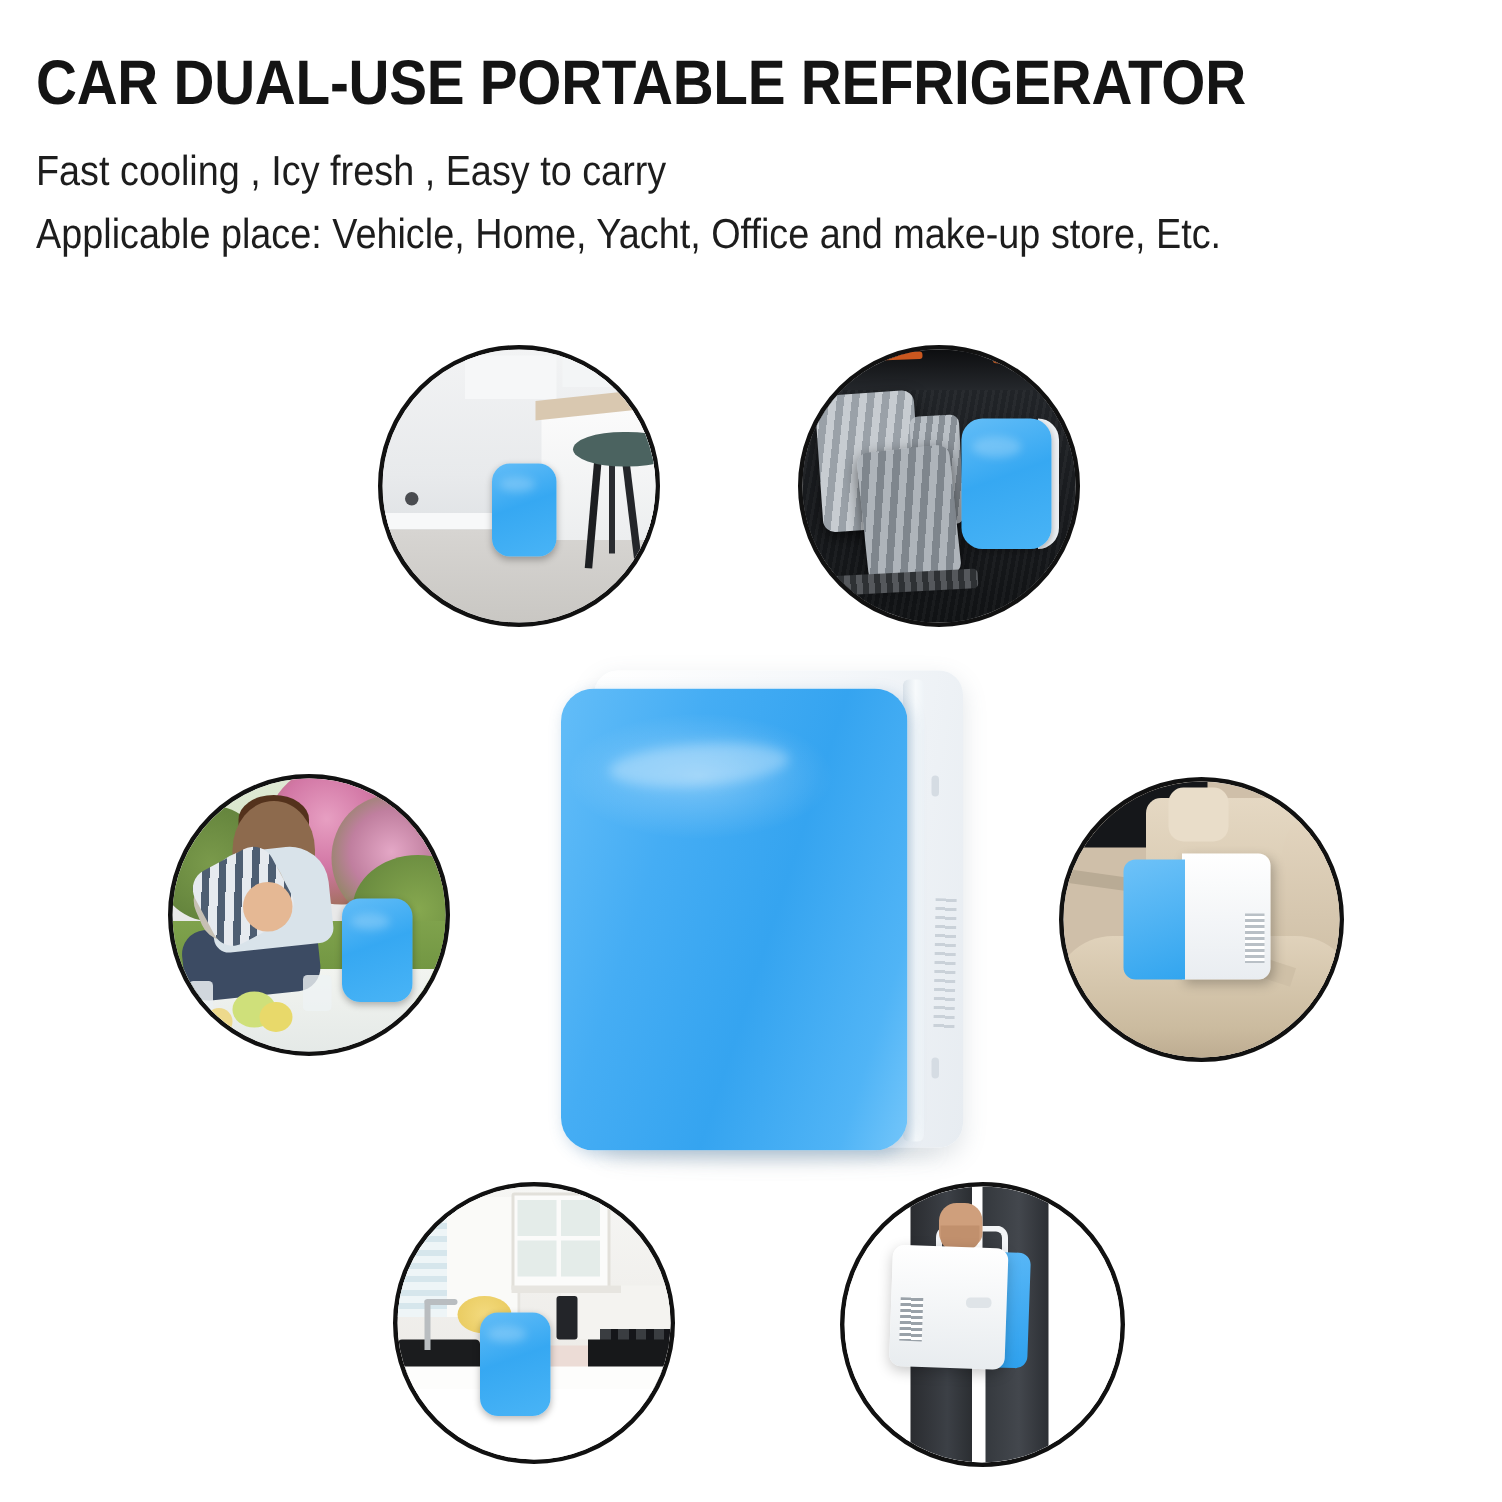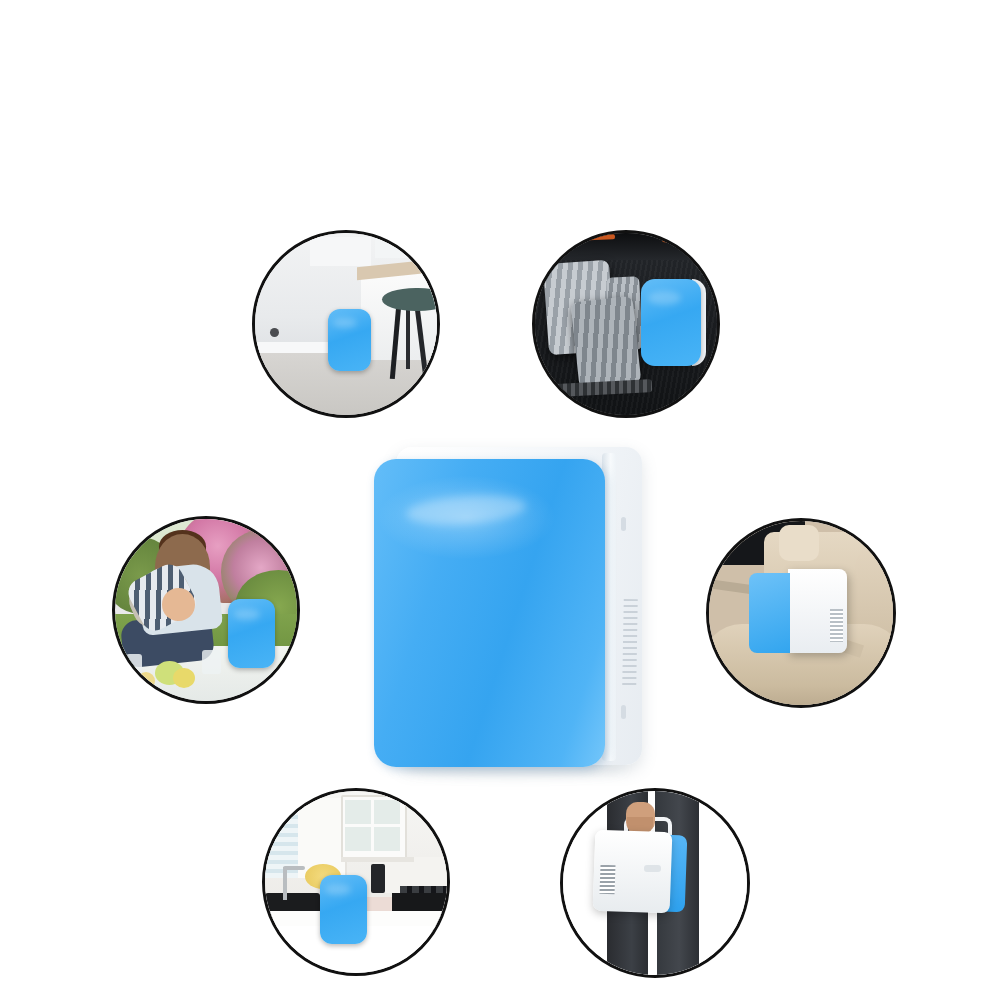--- a/index.html
+++ b/index.html
@@ -188,20 +188,25 @@
   .hero-shadow{
     position:absolute;left:30px;top:312px;width:220px;height:16px;border-radius:50%;
     background:rgba(120,140,160,.16);filter:blur(6px);
   }
 </style>
 </head>
 <body>
 
 <div id="page">
 
+  <div class="header">
+    <div class="title">CAR DUAL-USE PORTABLE REFRIGERATOR</div>
+    <div class="sub sub1">Fast cooling , Icy fresh , Easy to carry</div>
+    <div class="sub sub2">Applicable place: Vehicle, Home, Yacht, Office and make-up store, Etc.</div>
+  </div>
 
   <div class="circle" style="left:252px;top:230px;width:188px;height:188px;">
     <div class="scene">
       <div class="s1-wall"></div>
       <div class="s1-win"></div>
       <div class="s1-win2"></div>
       <div class="s1-base"></div>
       <div class="s1-floor"></div>
       <div class="s1-counterbody"></div>
       <div class="s1-counter"></div>

